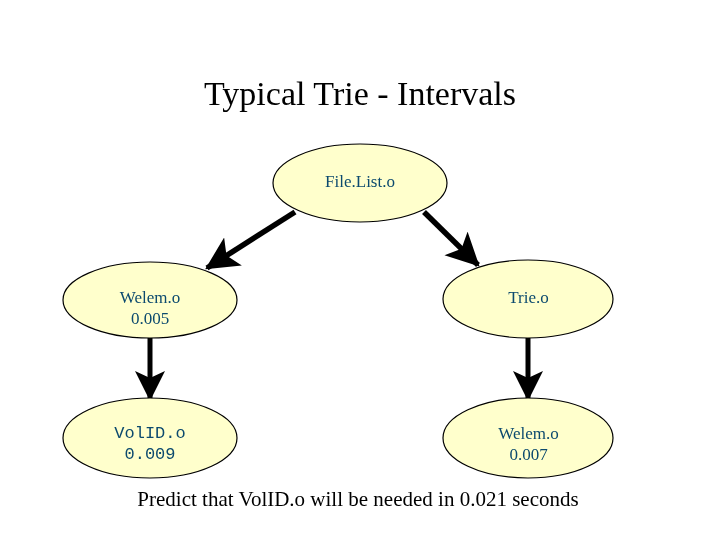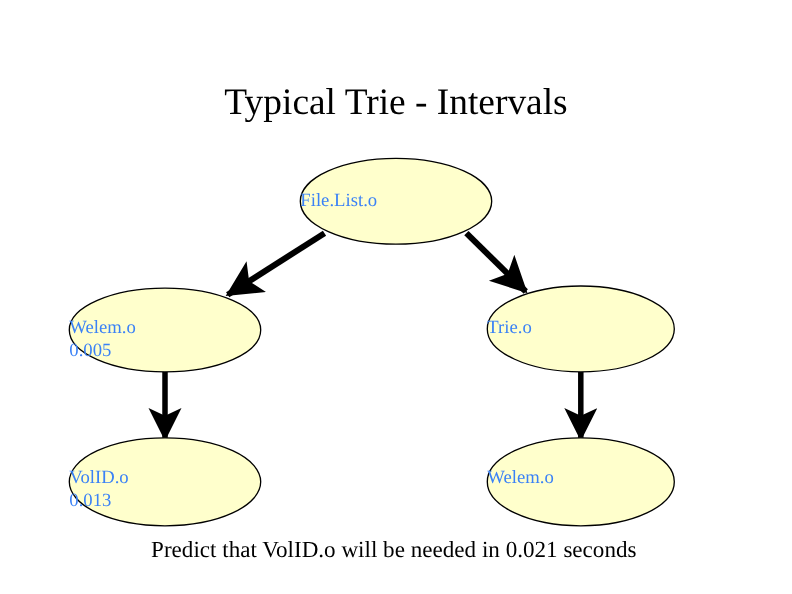--- a/index.html
+++ b/index.html
@@ -33,21 +33,22 @@
   }
   svg.diagram {
     position: absolute;
     left: 0;
     top: 0;
     width: 720px;
     height: 540px;
   }
   .node-label {
     position: absolute;
-    color: #3b82f6;
+    text-align: center;
+    color: #0c4a6e;
     font-size: 17px;
     line-height: 21px;
     white-space: nowrap;
   }
   .node-label .line2 {
     display: block;
   }
   #node-filelist-label {
     left: 273px;
     top: 171px;
@@ -60,20 +61,21 @@
   }
   #node-path-011-label {
     left: 443px;
     top: 287px;
     width: 171px;
   }
   #node-volid-009-label {
     left: 63px;
     top: 423px;
     width: 174px;
+    font-family: Liberation Mono, monospace;
   }
   #node-welem-007-label {
     left: 443px;
     top: 423px;
     width: 171px;
   }
   #prediction-caption {
     position: absolute;
     left: 0;
     top: 486px;
@@ -126,22 +128,23 @@
     <span>Welem.o</span>
     <span class="line2">0.005</span>
   </div>
 
   <div class="node-label" id="node-path-011-label">
     <span>Trie.o</span>
   </div>
 
   <div class="node-label" id="node-volid-009-label">
     <span>VolID.o</span>
-    <span class="line2">0.013</span>
+    <span class="line2">0.009</span>
   </div>
 
   <div class="node-label" id="node-welem-007-label">
     <span>Welem.o</span>
+    <span class="line2">0.007</span>
   </div>
 
   <div id="prediction-caption">Predict that VolID.o will be needed in 0.021 seconds</div>
 
 </div>
 
 </body></html>

